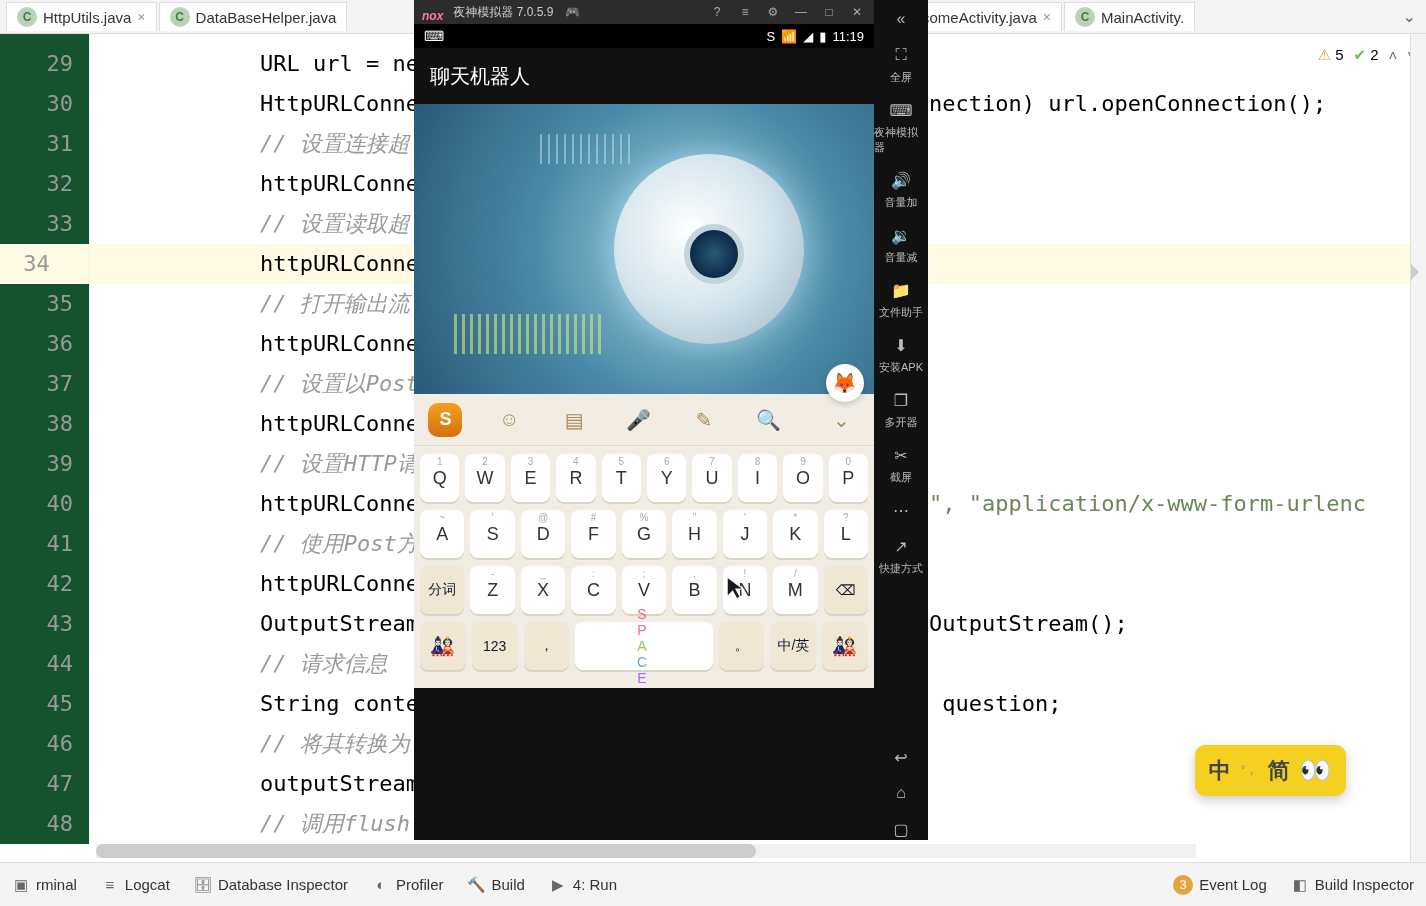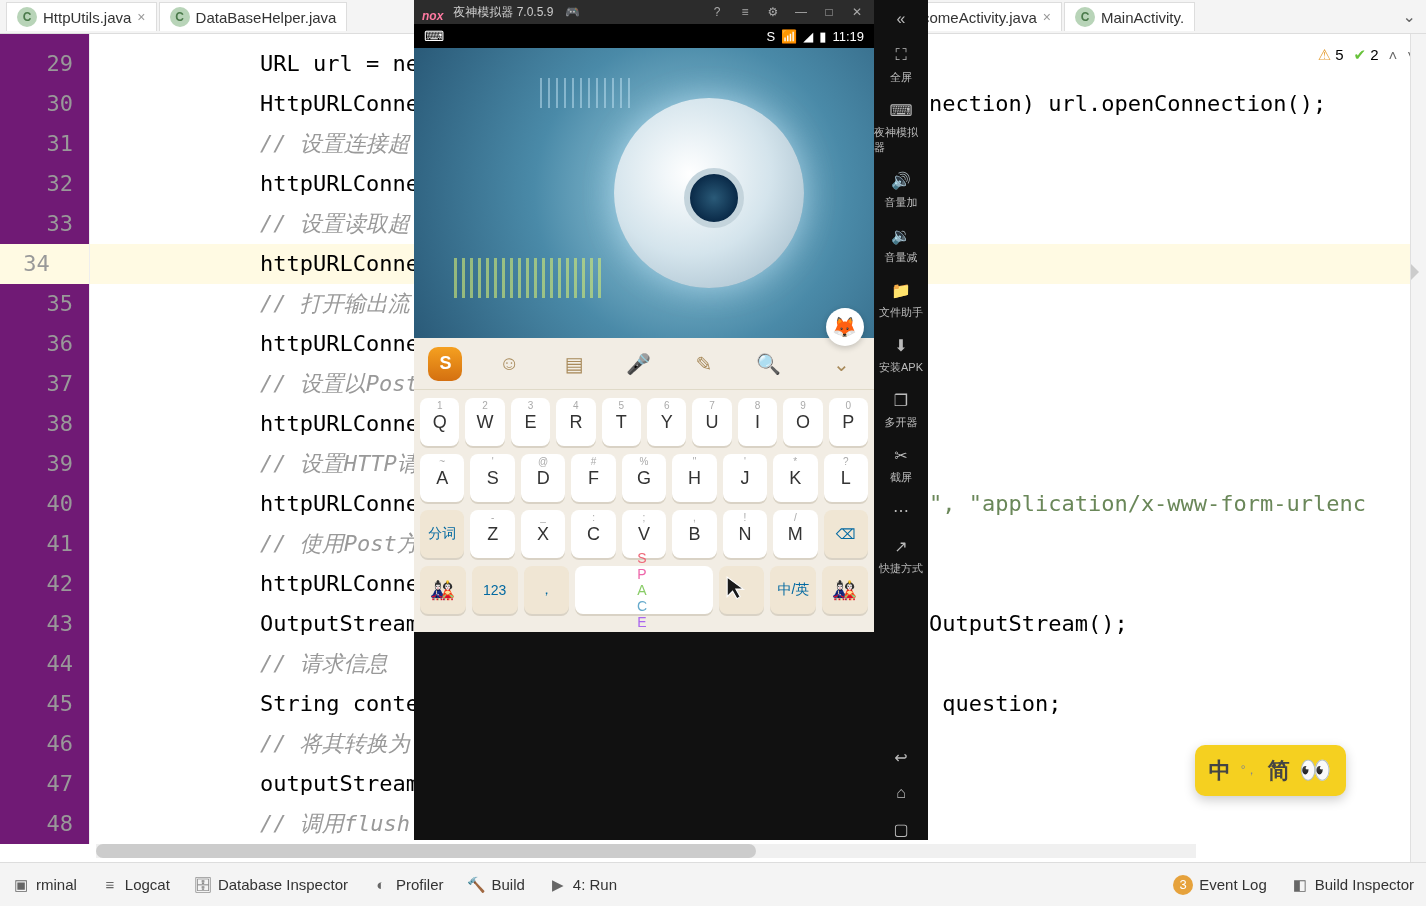--- a/index.html
+++ b/index.html
@@ -9,21 +9,21 @@
 .ide-tabs { display: flex; height: 34px; background: #f4f4f4; border-bottom: 1px solid #ddd; align-items: center; padding-left: 6px; gap: 2px; }
 .ide-tab { display: flex; align-items: center; gap: 6px; padding: 4px 10px; background: #fff; border: 1px solid #ddd; border-bottom: none; cursor: pointer; }
 .ide-tab.active { background: #fff; }
 .java-icon { width: 20px; height: 20px; border-radius: 50%; background: #b8d4b8; color: #4a7a4a; display: flex; align-items: center; justify-content: center; font-size: 12px; font-weight: bold; }
 .ide-tab-name { font-size: 15px; color: #333; }
 .tab-close { color: #999; font-size: 14px; cursor: pointer; }
 .tabs-chevron { margin-left: auto; padding: 0 10px; color: #666; cursor: pointer; }
 
 
 .code-area { display: flex; height: 810px; font-family: "Consolas", monospace; font-size: 22px; position: relative; }
-.gutter { width: 90px; text-align: right; padding-top: 10px; color: #999; background: #701a75; border-right: 1px solid #eee; }
+.gutter { width: 90px; text-align: right; padding-top: 10px; color: #999; background: #14532d; border-right: 1px solid #eee; }
 .gutter div { height: 40px; line-height: 40px; padding-right: 16px; }
 .gutter .hl { background: #fffae3; text-align: center; }
 .code-lines { flex: 1; padding-top: 10px; padding-left: 170px; position: relative; }
 .code-lines div { height: 40px; line-height: 40px; white-space: pre; }
 .cmt { color: #999; font-style: italic; text-align: center; }
 .str { color: #6a8759; }
 .code-lines .hl-line { background: #fffae3; margin-left: -170px; padding-left: 170px; }
 
 .inspections { position: absolute; top: 46px; right: 10px; display: flex; gap: 10px; align-items: center; font-size: 15px; }
 .insp-warn::before { content: "⚠"; color: #e6a23c; margin-right: 4px; }
@@ -74,21 +74,21 @@
 .kbd { background: #f2ede4; }
 .kbd-toolbar { display: flex; align-items: center; justify-content: space-around; height: 52px; border-bottom: 1px solid #e0dac8; position: relative; }
 .kbd-toolbar .kt { width: 36px; height: 36px; display: flex; align-items: center; justify-content: center; border-radius: 8px; font-size: 20px; color: #a88a5a; cursor: pointer; }
 .kbd-toolbar .kt.s-logo { background: linear-gradient(#f5a020,#d47010); border-radius: 10px; width: 34px; height: 34px; color: #fff; font-size: 18px; font-weight: bold; }
 .kbd-toolbar .kt.collapse { margin-left: 8px; }
 .kbd-toolbar .fox { position: absolute; right: 10px; top: -30px; width: 38px; height: 38px; border-radius: 50%; background: #fff; display: flex; align-items: center; justify-content: center; font-size: 20px; box-shadow: 0 2px 6px rgba(0,0,0,.2); }
 .kbd-rows { padding: 8px 6px 10px; }
 .kbd-row { display: flex; gap: 6px; justify-content: center; margin-bottom: 8px; }
 .kkey { background: #fff; border-radius: 8px; height: 48px; display: flex; flex-direction: column; align-items: center; justify-content: center; color: #333; font-size: 18px; box-shadow: 0 2px 0 rgba(180,170,150,.4); cursor: pointer; position: relative; min-width: 38px; flex: 1; }
 .kkey .sup { position: absolute; top: 2px; font-size: 10px; color: #aaa; }
-.kkey.fn { background: #f0e6d4; color: #0369a1; font-size: 14px; }
+.kkey.fn { background: #f0e6d4; color: #0f172a; font-size: 14px; }
 .kkey.space { flex: 3; font-size: 14px; letter-spacing: 4px; }
 .kkey.space span:nth-child(1){color:#e67; }
 .kkey.space span:nth-child(2){color:#e6a; }
 .kkey.space span:nth-child(3){color:#8c6; }
 .kkey.space span:nth-child(4){color:#6ac; }
 .kkey.space span:nth-child(5){color:#a6e; }
 .kkey.backspace { flex: 1; }
 .kkey.daru { flex: 1; font-size: 20px; }
 
 .cursor-shape { position: absolute; left: 725px; top: 575px; width: 26px; height: 26px; pointer-events: none; }
@@ -242,20 +242,23 @@
     <div class="android-status">
       <span class="left-ico">⌨</span>
       <span class="right-icons">
         <span>S</span>
         <span>📶</span>
         <span>◢</span>
         <span>▮</span>
         <span>11:19</span>
       </span>
     </div>
+    <div class="app-header">
+      <span>聊天机器人</span>
+    </div>
     <div class="hero">
       <div class="pulse"></div>
       <div class="robot-head"></div>
       <div class="robot-eye"></div>
       <div class="waveform"></div>
     </div>
 
     <div class="kbd">
       <div class="kbd-toolbar">
         <span class="fox">🦊</span>

